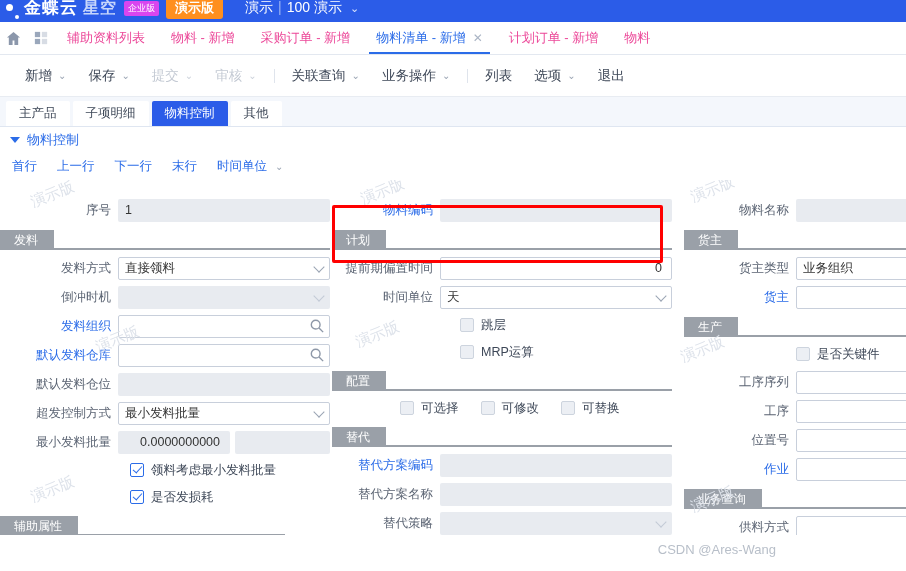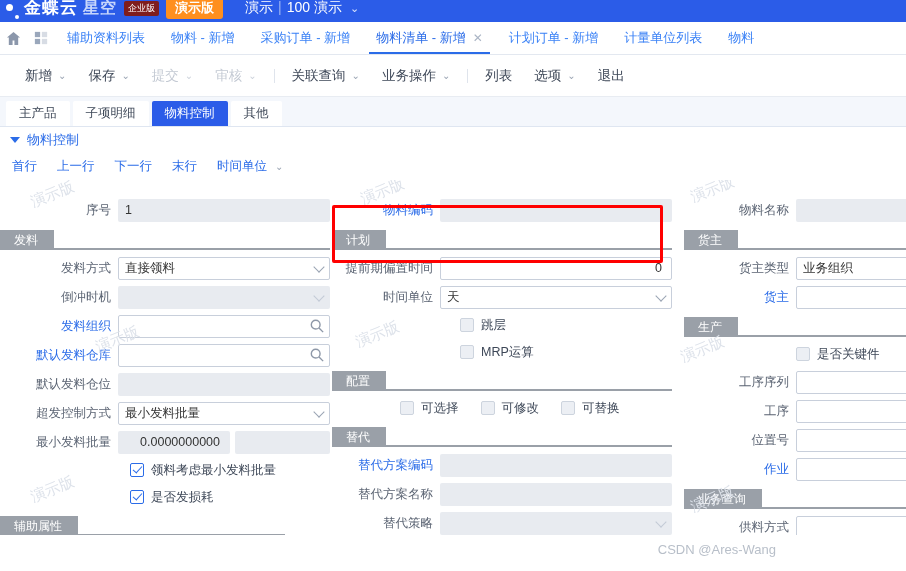--- a/index.html
+++ b/index.html
@@ -17,21 +17,21 @@
     display:flex; align-items:center; padding-left:10px; overflow:hidden;
   }
   .logo-dot { width:7px;height:7px;border-radius:50%;background:#fff;
               position:absolute;left:6px;top:4px; }
   .logo-dot2 { width:4px;height:4px;border-radius:50%;background:#fff;
               position:absolute;left:15px;top:15px; }
   .logo-text { color:#fff;font-size:17px;font-weight:bold;margin-left:14px;
                letter-spacing:1px; white-space:nowrap; line-height:14px;
                margin-top:-6px; }
   .logo-sub { color:#c7d6fb;font-size:16px;font-weight:bold;margin-left:5px; }
-  .badge-ent { background:#7f1d1d;color:#fff;font-size:9px;padding:1px 4px;
+  .badge-ent { background:#d946ef;color:#fff;font-size:9px;padding:1px 4px;
                border-radius:2px;margin-left:7px;margin-top:-6px; }
   .badge-demo{ background:#ff8f1f;color:#fff;font-size:13px;padding:2px 9px;
                border-radius:3px;margin-left:7px;margin-top:-6px;font-weight:bold;}
   .top-right { color:#fff;font-size:14px;margin-left:22px;margin-top:-6px;
                white-space:nowrap; }
   .top-right .sep { color:#9db4f3;margin:0 5px; }
   .chev-w { display:inline-block;margin-left:8px;font-size:11px;color:#dbe4fb; }
 
   
   .tabstrip {
@@ -39,21 +39,21 @@
     display:flex; align-items:stretch; position:relative; overflow:hidden;
   }
   .tabstrip .ico {
     display:flex;align-items:center;justify-content:center;width:27px;
     color:#8b97ab;font-size:14px;flex:0 0 auto;
   }
   .home-ico svg { width:15px;height:15px;fill:#8b97ab; }
   .grid-ico svg { width:14px;height:14px;fill:#9aa7bb; }
   .tab {
     display:flex;align-items:center;padding:0 13px;font-size:13px;
-    color:#3b82f6;white-space:nowrap;cursor:pointer;position:relative;
+    color:#ec4899;white-space:nowrap;cursor:pointer;position:relative;
     flex:0 0 auto;
   }
   .tab.active { color:#2b6ce8; }
   .tab.active:after{
     content:"";position:absolute;left:6px;right:6px;bottom:0;height:2px;
     background:#2b6ce8;
   }
   .tab .x { margin-left:7px;color:#aab4c4;font-size:12px; }
 
   
@@ -220,23 +220,20 @@
       <span>采购订单 - 新增</span>
     </div>
   <div class="tab active">
     <span>物料清单 - 新增</span>
     <span class="x">✕</span>
   </div>
   <div class="tab">
       <span>计划订单 - 新增</span>
     </div>
   <div class="tab">
-      <span>计量单位列表</span>
-    </div>
-  <div class="tab">
       <span>物料</span>
     </div>
 </div>
 
 <div class="toolbar">
   <div class="tb-item">
       <span>新增</span>
       <span class="cv">⌄</span>
     </div>
   <div class="tb-item">

